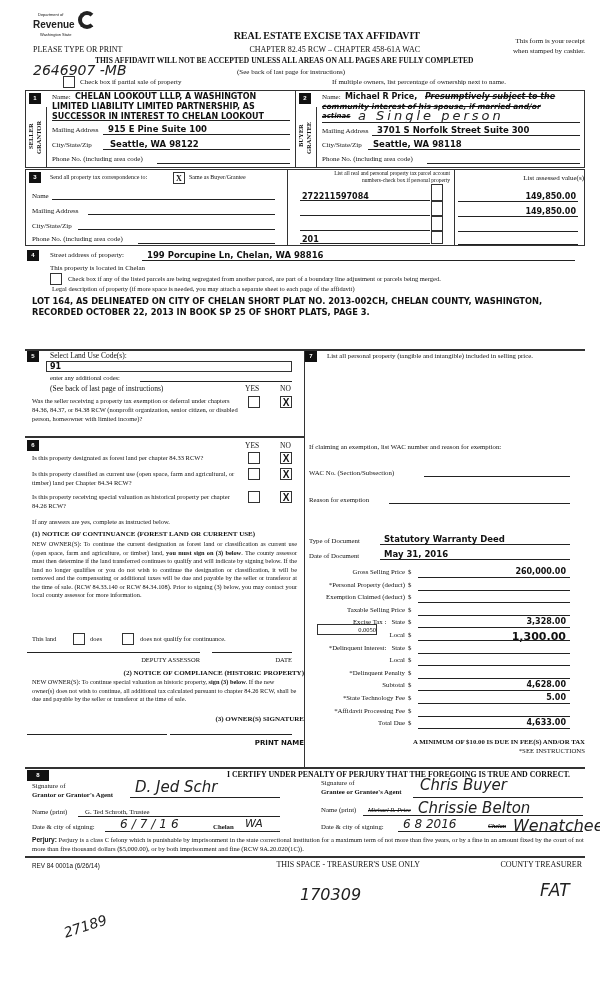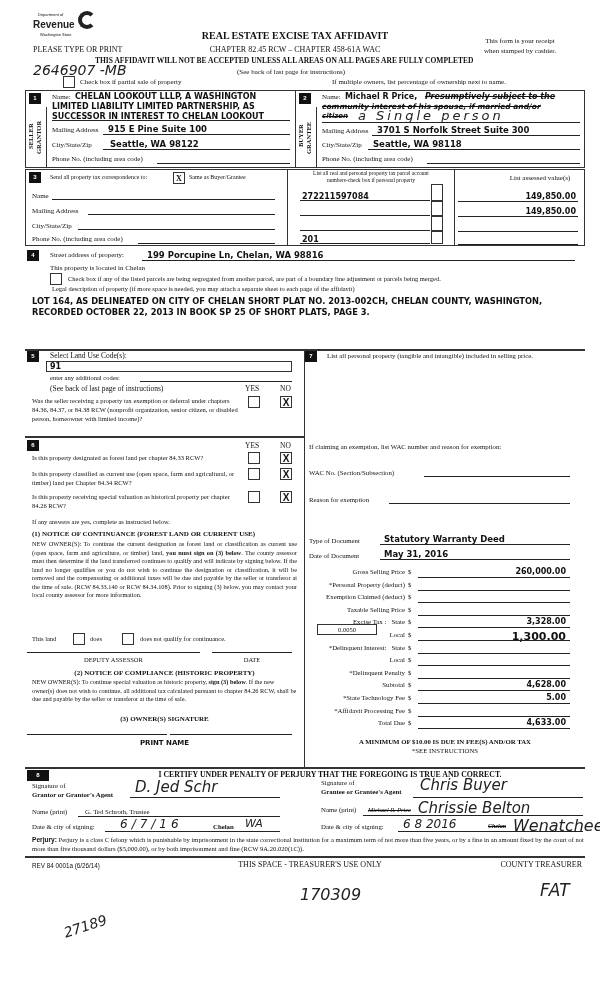--- a/index.html
+++ b/index.html
@@ -11,21 +11,21 @@
   .secnum { position: absolute; background: #111; color: #fff; font-size: 6px; width: 12px; height: 11px;
             text-align: center; line-height: 11px; font-family: "Liberation Sans", sans-serif; font-weight: bold; }
   .line { position: absolute; border-bottom: 1px solid #222; }
   .cb { position: absolute; width: 12px; height: 12px; border: 1px solid #333; background: #fff;
         font-family: "Liberation Sans", sans-serif; font-weight: bold; font-size: 10px; text-align: center; line-height: 11px; }
   .box { position: absolute; border: 1px solid #333; }
   .vlabel { position: absolute; writing-mode: vertical-rl; transform: rotate(180deg); font-size: 6.5px;
             font-weight: bold; text-align: center; line-height: 7px; }
   .strike { text-decoration: line-through; font-style: italic; }
   .r { text-align: right; }
-  .c { text-align: center; }
+  .c { text-align: right; }
 </style>
 </head>
 <body>
 
 <div class="abs" style="left:30px;top:8px;width:70px;height:32px;">
   <div class="abs" style="left:8px;top:4px;font-size:4px;font-family:'Liberation Sans',sans-serif;">Department of</div>
   <div class="abs" style="left:3px;top:11px;font-size:10px;font-weight:bold;font-family:'Liberation Sans',sans-serif;color:#222;">Revenue</div>
   <div class="abs" style="left:10px;top:24px;font-size:4px;font-family:'Liberation Sans',sans-serif;">Washington State</div>
   <div class="abs" style="left:48px;top:3px;width:18px;height:18px;border:4px solid #222;border-radius:50%;border-right-color:transparent;"></div>
 </div>
@@ -65,21 +65,21 @@
 
 <div class="secnum" style="left:299px;top:93px;">2</div>
 <div class="abs" style="left:295px;top:107px;width:22px;height:61px;border-right:1px solid #333;">
   <div class="vlabel" style="left:2px;top:14px;height:30px;">BUYER</div>
   <div class="vlabel" style="left:10px;top:8px;height:45px;">GRANTEE</div>
 </div>
 <div class="abs" style="left:322px;top:93px;font-size:7px;">Name:</div>
 <div class="abs bold-sans" style="left:345px;top:92px;font-size:8px;">Michael R Price,</div>
 <div class="abs bold-sans strike" style="left:425px;top:92px;font-size:8px;">Presumptively subject to the</div>
 <div class="abs bold-sans strike" style="left:322px;top:102px;font-size:7.5px;">community interest of his spouse, if married and/or</div>
-<div class="abs bold-sans strike" style="left:322px;top:112px;font-size:7px;">citizen</div>
+<div class="abs bold-sans strike" style="left:322px;top:112px;font-size:7px;">actinas</div>
 <div class="abs hand" style="left:358px;top:108px;font-size:13px;letter-spacing:3px;">a Single person</div>
 <div class="line" style="left:322px;top:122px;width:258px;"></div>
 <div class="abs" style="left:322px;top:127px;font-size:7px;">Mailing Address</div>
 <div class="abs bold-sans" style="left:377px;top:125px;font-size:8.5px;">3701 S Norfolk Street Suite 300</div>
 <div class="line" style="left:372px;top:135px;width:208px;"></div>
 <div class="abs" style="left:322px;top:141px;font-size:7px;">City/State/Zip</div>
 <div class="abs bold-sans" style="left:373px;top:139px;font-size:8.5px;">Seattle, WA 98118</div>
 <div class="line" style="left:368px;top:149px;width:212px;"></div>
 <div class="abs" style="left:322px;top:155px;font-size:7px;">Phone No. (including area code)</div>
 <div class="line" style="left:427px;top:163px;width:153px;"></div>

